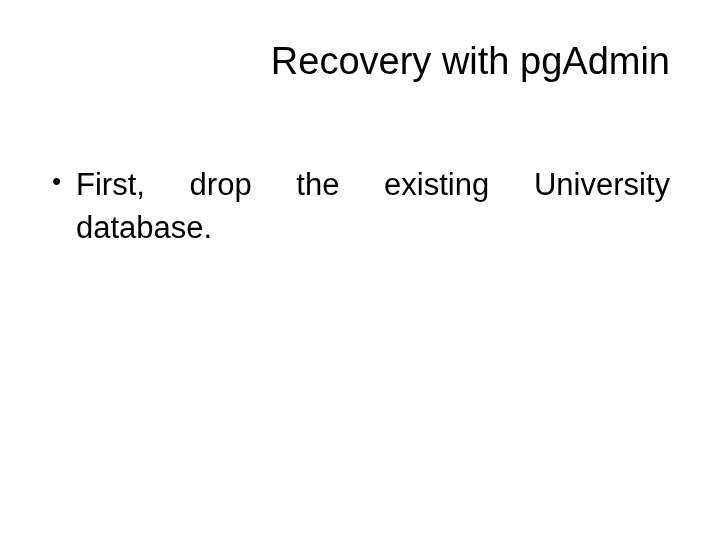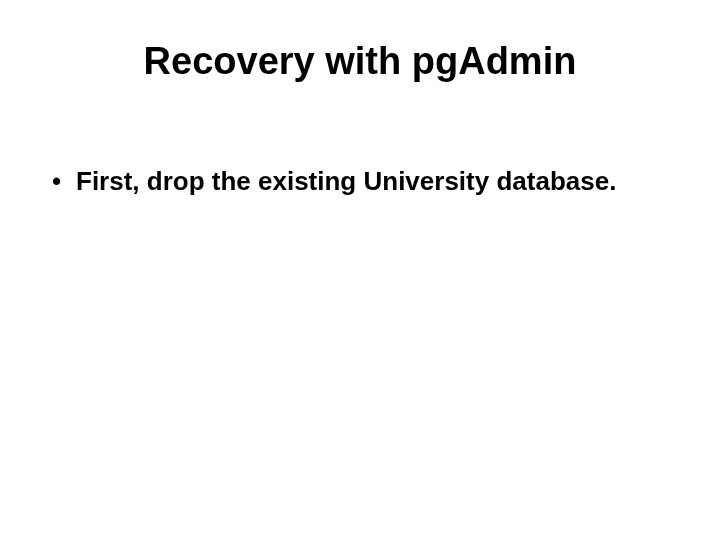--- a/index.html
+++ b/index.html
@@ -10,37 +10,36 @@
     body {
       width: 720px;
       height: 540px;
       background: #ffffff;
       font-family: Arial, Helvetica, sans-serif;
       color: #000000;
       padding: 30px 50px 50px 50px;
     }
     .slide-title {
       font-size: 38px;
-      font-weight: 700;
-      text-align: center;
+      font-weight: 400;
+      text-align: right;
       margin-bottom: 80px;
       margin-top: 10px;
     }
     .bullet-list {
       list-style: none;
       padding-left: 0;
     }
     .bullet-item {
-      font-size: 26px;
+      font-size: 31px;
       line-height: 1.4;
       margin-bottom: 40px;
       text-align: justify;
       position: relative;
       padding-left: 26px;
-      font-weight: bold;
     }
     .bullet-item::before {
       content: "•";
       position: absolute;
       left: 2px;
       top: 0;
       font-size: 26px;
     }
   </style>
 </head>

